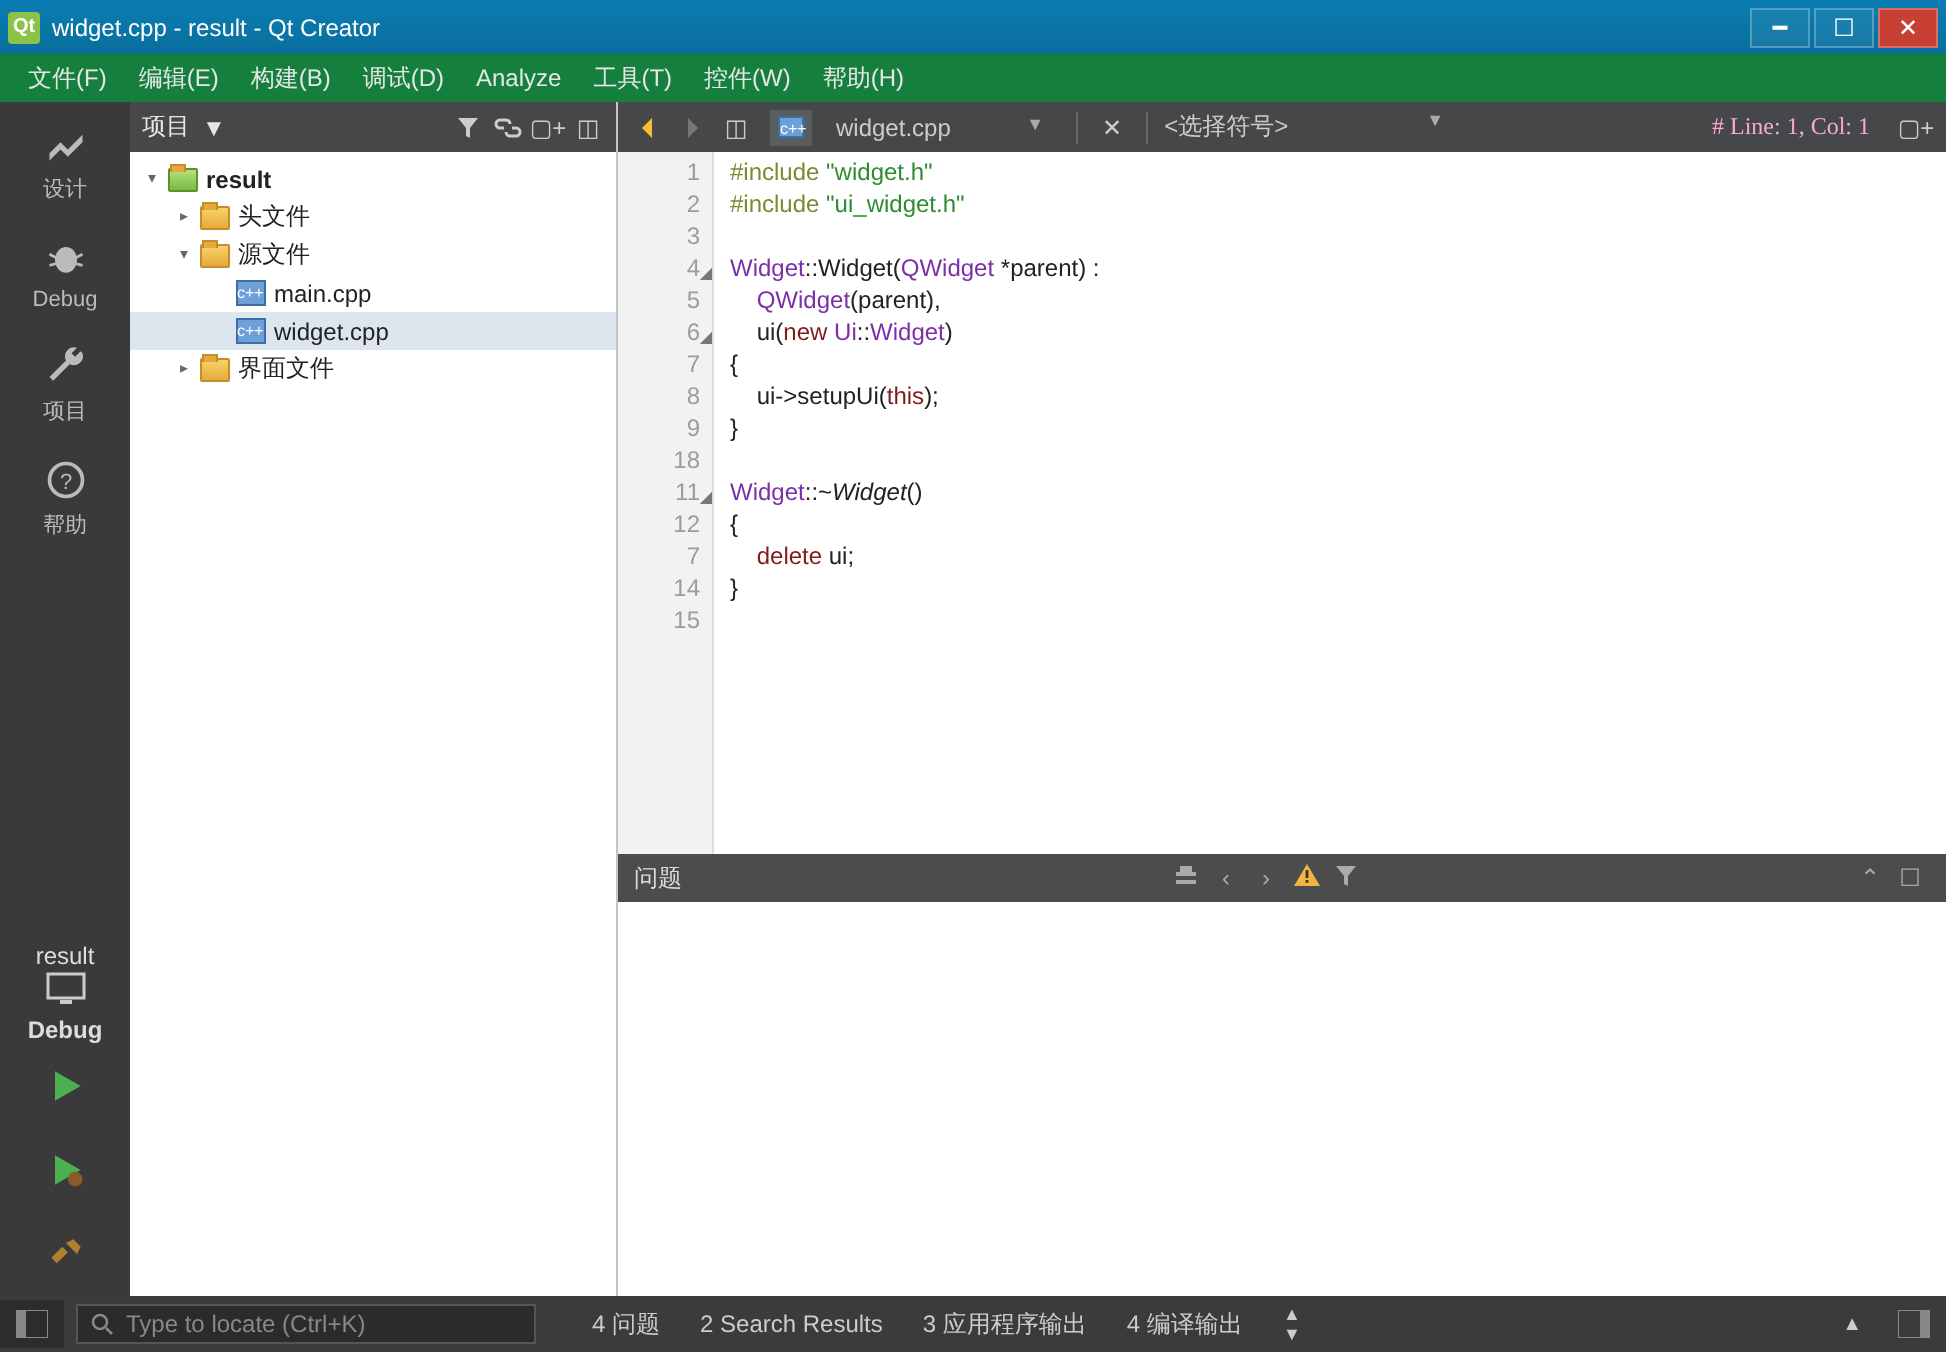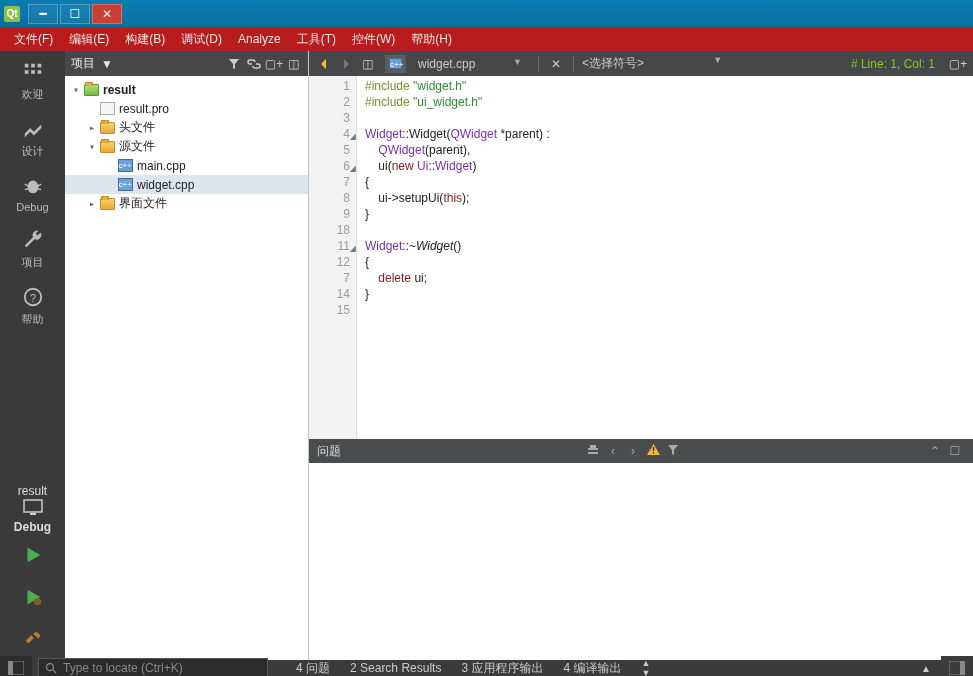--- a/index.html
+++ b/index.html
@@ -7,21 +7,21 @@
 
 
 .titlebar { height: 27px; background: linear-gradient(#0a7db3, #0a6e9c); display: flex; align-items: center; color: #fff; padding: 0 4px; }
 .titlebar .qt-icon { width: 16px; height: 16px; background: #8bc34a; border-radius: 2px; display: flex; align-items: center; justify-content: center; color: #fff; font-weight: bold; font-size: 10px; margin-right: 6px; }
 .titlebar .title { flex: 1; font-size: 12px; }
 .titlebar .winbtns { display: flex; }
 .titlebar .winbtn { width: 30px; height: 20px; margin-left: 2px; display: flex; align-items: center; justify-content: center; cursor: pointer; font-size: 12px; color:#fff; border: 1px solid rgba(255,255,255,.25); background: rgba(255,255,255,.06); }
 .titlebar .winbtn.close { background: #c84034; }
 
 
-.menubar { height: 24px; background: #b91c1c; display: flex; align-items: center; padding: 0 6px; color: #e6e6e6; }
+.menubar { height: 24px; background: #15803d; display: flex; align-items: center; padding: 0 6px; color: #e6e6e6; }
 .menubar .menuitem { padding: 0 8px; line-height: 24px; cursor: pointer; }
 
 .body { flex: 1; display: flex; background: #fff; }
 
 
 .modebar { width: 65px; background: #3a3a3a; display: flex; flex-direction: column; align-items: center; color: #bbb; }
 .modebar .mode { width: 100%; padding: 10px 0 6px; display: flex; flex-direction: column; align-items: center; cursor: pointer; }
 .modebar .mode.active { background: #2b2b2b; color: #fff; }
 .modebar .mode svg, .modebar .mode .micon { width: 22px; height: 22px; }
 .modebar .mode .mlabel { margin-top: 4px; font-size: 11px; }
@@ -44,21 +44,21 @@
 
 
 .editorwrap { flex: 1; display: flex; flex-direction: column; }
 .editor-toolbar { height: 25px; background: #454749; display: flex; align-items: center; color: #ccc; padding: 0 6px; gap:4px; }
 .editor-toolbar .nav { width: 18px; height: 18px; display:flex; align-items:center; justify-content:center; cursor:pointer; }
 .editor-toolbar .nav.active { color:#f9bd2f; }
 .editor-toolbar .filebadge { display:flex; align-items:center; background:#5a5d5f; padding:0 4px; height:18px; margin-left:4px;}
 .editor-toolbar .filename { padding:0 8px; flex:0 0 auto; width:120px; }
 .editor-toolbar .sel { flex:0 0 auto; width:140px; }
 .editor-toolbar .spacer { flex: 1; }
-.editor-toolbar .lineinfo { font-family: Liberation Sans, sans-serif; color:#84cc16; }
+.editor-toolbar .lineinfo { font-family: Liberation Serif, serif; color:#f9a8d4; }
 .editor-toolbar .sep { width:1px; height:16px; background:#666; margin:0 4px;}
 .editor-toolbar .x { cursor:pointer; padding:0 4px; }
 .editor-toolbar .tri { font-size:9px; color:#aaa;}
 
 .editor { flex: 1; display: flex; background: #fff; font-family: Consolas, monospace; font-size: 13px; overflow:hidden; }
 .gutter { width: 48px; background: #f2f2f2; border-right: 1px solid #ddd; text-align: right; color: #9c9c9c; padding: 2px 6px 0 0;}
 .gutter .ln { height: 16px; line-height:16px; position:relative;}
 .gutter .ln .fold { position:absolute; right:-6px; top:3px; font-size:8px; color:#777;}
 .codesurf { flex:1; padding: 2px 0 0 8px; white-space: pre; line-height:16px; color:#222;}
 .k-pre { color:#7b8b30;} 
@@ -67,21 +67,21 @@
 .k-key { color:#7f1d1d;}
 
 
 .issuebar { height: 24px; background: #4a4c4e; color:#ddd; display:flex; align-items:center; padding:0 8px; }
 .issuebar .ititle { flex:0 0 auto; }
 .issuebar .ispacer { flex:1; }
 .issuebar .ibtn { width:20px; text-align:center; cursor:pointer; color:#aaa;}
 .issuebody { height: 197px; background:#fff; }
 
 
-.bottombar { height: 16px; background: #3b3b3b; color:#ccc; display:flex; align-items:center; }
+.bottombar { height: 28px; background: #3b3b3b; color:#ccc; display:flex; align-items:center; }
 .bottombar .bb-toggle { width:32px; height:24px; background:#2c2c2c; display:flex; align-items:center; justify-content:center; cursor:pointer;}
 .bottombar .locate { flex:0 0 230px; height:20px; margin:0 6px; background:#2b2b2b; border:1px solid #555; display:flex; align-items:center; padding:0 6px; color:#888;}
 .bottombar .locate svg { margin-right:6px; }
 .bottombar .bspacer { width: 12px; }
 .bottombar .tab { padding:0 10px; cursor:pointer; }
 .bottombar .fill { flex:1; }
 
 
 .svgfill { fill: currentColor; }
 
@@ -90,20 +90,21 @@
 .foldericon::before { content:""; position:absolute; top:-3px; left:0; width:6px; height:3px; background:#e6a93a; border:1px solid #c48f28; border-bottom:none;}
 .cpp-badge{width:15px;height:13px;background:#6ea0d8;border:1px solid #3d6fa3;color:#fff;font-size:8px;line-height:12px;text-align:center;font-family:sans-serif;}
 .pro-badge{width:15px;height:13px;background:#f5f5f5;border:1px solid #aaa;position:relative;}
 
 </style>
 </head>
 <body>
 
 <div class="titlebar">
   <div class="qt-icon">Qt</div>
+  <div class="title">widget.cpp - result - Qt Creator</div>
   <div class="winbtns">
     <div class="winbtn">━</div>
     <div class="winbtn">☐</div>
     <div class="winbtn close">✕</div>
   </div>
 </div>
 
 <div class="menubar">
   <div class="menuitem">文件(F)</div>
   <div class="menuitem">编辑(E)</div>
@@ -113,31 +114,20 @@
   <div class="menuitem">工具(T)</div>
   <div class="menuitem">控件(W)</div>
   <div class="menuitem">帮助(H)</div>
 </div>
 
 <div class="body">
 
   <div class="modebar">
     <div class="mode">
       <svg class="micon" viewBox="0 0 24 24">
-          <rect class="svgfill" x="3" y="3" width="4" height="4"></rect>
-          <rect class="svgfill" x="10" y="3" width="4" height="4"></rect>
-          <rect class="svgfill" x="17" y="3" width="4" height="4"></rect>
-          <rect class="svgfill" x="3" y="10" width="4" height="4"></rect>
-          <rect class="svgfill" x="10" y="10" width="4" height="4"></rect>
-          <rect class="svgfill" x="17" y="10" width="4" height="4"></rect>
-        </svg>
-      <div class="mlabel">欢迎</div>
-    </div>
-    <div class="mode">
-      <svg class="micon" viewBox="0 0 24 24">
           <path class="svgfill" d="M3 17l6-6 4 4 8-8v4l-8 8-4-4-6 6z"></path>
         </svg>
       <div class="mlabel">设计</div>
     </div>
     <div class="mode">
       <svg class="micon" viewBox="0 0 24 24">
           <ellipse class="svgfill" cx="12" cy="13" rx="6" ry="7"></ellipse>
           <line x1="3" y1="10" x2="7" y2="12" stroke="currentColor" stroke-width="1.5"></line>
           <line x1="21" y1="10" x2="17" y2="12" stroke="currentColor" stroke-width="1.5"></line>
           <line x1="3" y1="16" x2="7" y2="15" stroke="currentColor" stroke-width="1.5"></line>
@@ -206,27 +196,20 @@
       <div class="ph-icon">▢+</div>
       <div class="ph-icon">◫</div>
     </div>
     <div class="tree">
       <div class="tree-row ind0">
         <span class="tw">▾</span>
         <span class="ficon">
             <div class="foldericon" style="background:linear-gradient(#b5e27a,#7ab844);border-color:#5a9230;"></div>
           </span>
         <span class="fname" style="font-weight:bold">result</span>
-      </div>
-      <div class="tree-row ind1">
-        <span class="tw"></span>
-        <span class="ficon">
-            <div class="pro-badge"></div>
-          </span>
-        <span class="fname">result.pro</span>
       </div>
       <div class="tree-row ind1">
         <span class="tw">▸</span>
         <span class="ficon">
             <div class="foldericon"></div>
           </span>
         <span class="fname">头文件</span>
       </div>
       <div class="tree-row ind1">
         <span class="tw">▾</span>

